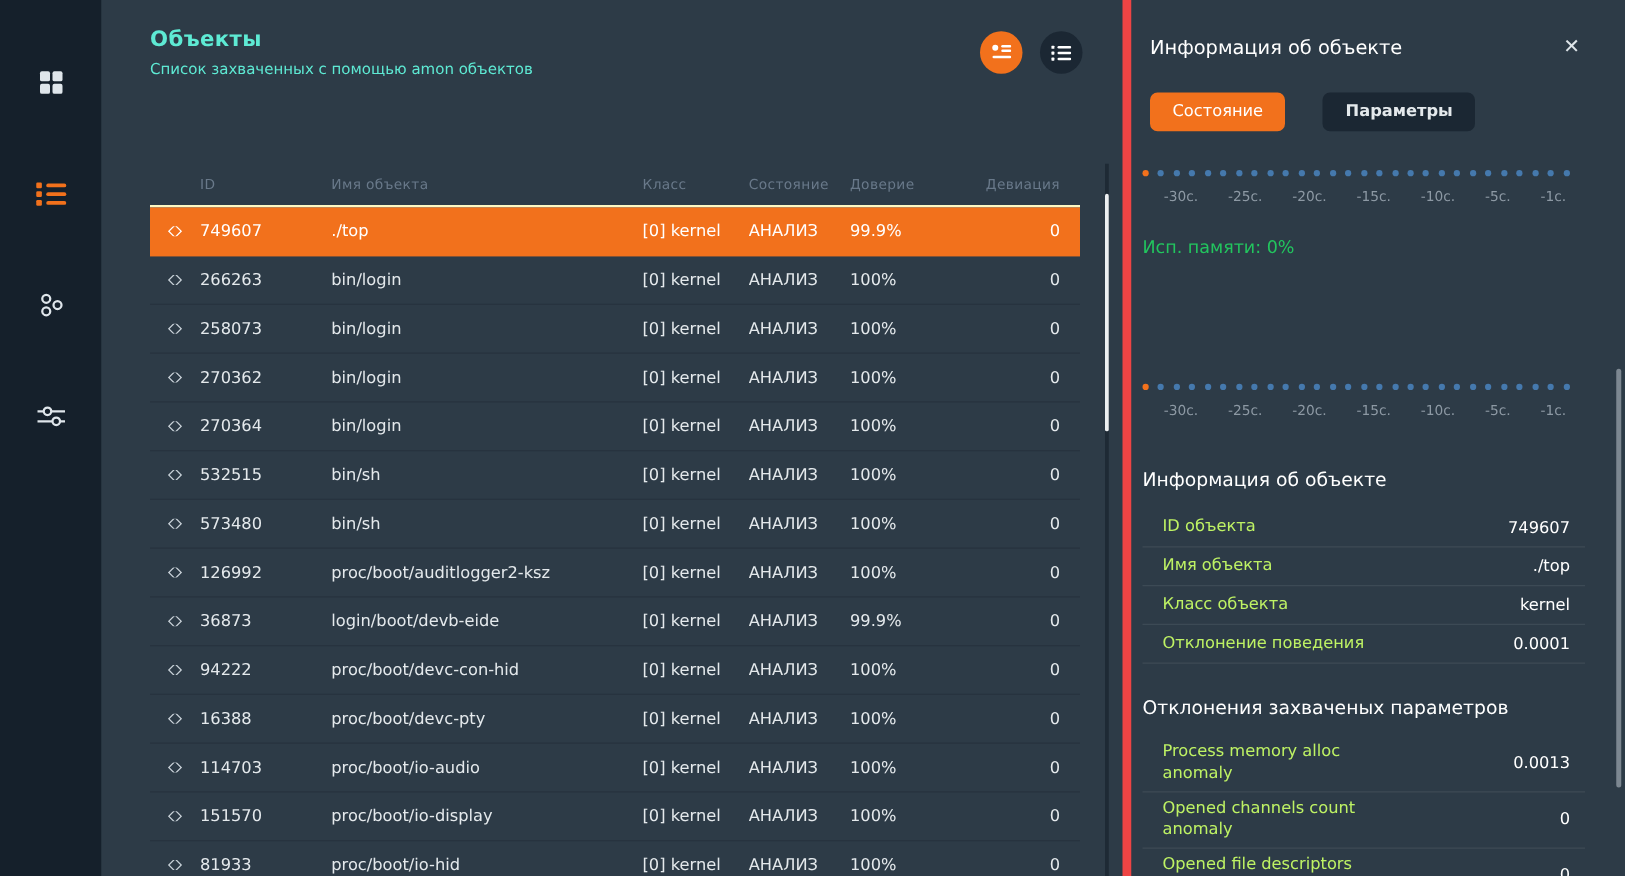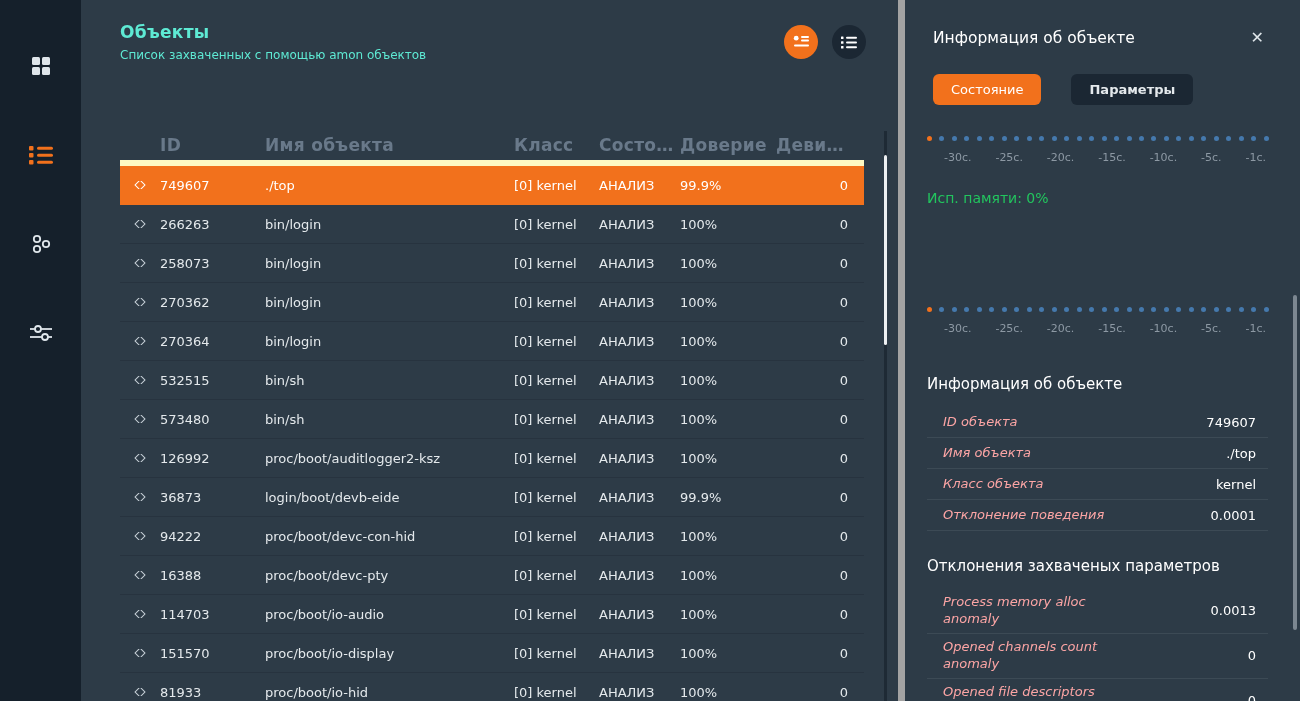--- a/index.html
+++ b/index.html
@@ -19,36 +19,36 @@
   .page-title{margin:0;font-size:17px;font-weight:600;color:#5eead4;letter-spacing:.3px;}
   .page-subtitle{margin:6px 0 0;font-size:12px;color:#5eead4;}
   .view-toggles{display:flex;gap:14px;margin-top:3px;}
   .circle-btn{width:34px;height:34px;border-radius:50%;border:none;display:flex;align-items:center;
               justify-content:center;cursor:pointer;padding:0;}
   .circle-btn.orange{background:#f2711c;}
   .circle-btn.dark{background:#1b2733;}
 
   .table{margin-top:68px;width:744px;}
   .thead,.trow{display:grid;grid-template-columns:40px 105px 249px 85px 81px 96px 1fr;align-items:center;}
-  .thead{height:36px;border-bottom:6px solid #fef9c3;color:#69798a;font-size:17px;font-weight:700;
+  .thead{height:36px;border-bottom:2px solid #fef9c3;color:#69798a;font-size:11px;font-weight:400;
          letter-spacing:.3px;}
   .trow{height:39px;border-bottom:1px solid #27333f;color:#e4e9ec;font-size:13px;cursor:pointer;}
   .trow.selected{background:#f2711c;border-bottom-color:#f2711c;color:#ffffff;}
   .c{overflow:hidden;white-space:nowrap;text-overflow:ellipsis;}
   .c-right{text-align:right;padding-right:16px;}
   .c-ico{display:flex;justify-content:center;}
   .diamond{display:inline-block;width:8px;height:8px;border:1.5px solid #c8d1d8;transform:rotate(45deg);}
   .trow.selected .diamond{border-color:#ffffff;}
 
   .table-scrollbar{position:absolute;left:803px;top:131px;bottom:0;width:3px;background:#1e2a35;}
   .table-scroll-thumb{position:absolute;top:24px;left:0;width:3px;height:190px;background:#edf0f2;border-radius:2px;}
 
   
-  .panel{flex:1;position:relative;background:#2d3b47;border-left:7px solid #a3a3a3;
-         padding:28px 0 0 22px;overflow:hidden;}
+  .panel{flex:1;position:relative;background:#2d3b47;border-left:7px solid #ef4444;
+         padding:28px 0 0 9px;overflow:hidden;}
   .panel-header{display:flex;justify-content:space-between;align-items:center;margin-left:6px;padding-right:34px;}
   .panel-title{margin:0;font-size:15.5px;font-weight:500;color:#ffffff;}
   .close-btn{background:none;border:none;color:#dfe6ea;font-size:16px;line-height:1;cursor:pointer;padding:2px;}
 
   .tabs{display:flex;gap:30px;margin:26px 0 0 6px;}
   .tab{border:none;border-radius:6px;padding:8px 18px;font-size:13px;cursor:pointer;font-family:inherit;}
   .tab.active{background:#f2711c;color:#ffffff;}
   .tab.inactive{background:#1b2733;color:#e4e9ec;font-weight:bold;}
 
   .chart{margin-top:30px;width:342px;}
@@ -60,21 +60,21 @@
   .axis{display:flex;justify-content:space-between;margin:10px 0 0 17px;width:322px;
         font-size:11px;color:#8d99a4;}
 
   .mem-label{margin-top:26px;font-size:14px;color:#22c55e;}
 
   .section-heading{margin:40px 0 0;font-size:15px;font-weight:500;color:#ffffff;}
   .section-heading.second{margin-top:26px;}
   .kv-table{margin:14px 32px 0 0;}
   .kv-row{display:flex;justify-content:space-between;align-items:center;min-height:31px;
           padding:5px 12px 5px 16px;border-bottom:1px solid rgba(223,230,235,.09);font-size:13px;}
-  .kv-label{color:#fca5a5;max-width:58%;line-height:1.3;font-style:italic;}
+  .kv-label{color:#bef264;max-width:58%;line-height:1.3;}
   .kv-value{color:#ffffff;white-space:nowrap;}
 
   .panel-scrollbar{position:absolute;right:3px;top:295px;width:4px;height:335px;background:#7c8791;border-radius:2px;}
 </style>
 </head>
 <body>
 
 <div class="app">
 
   <nav class="sidebar">

